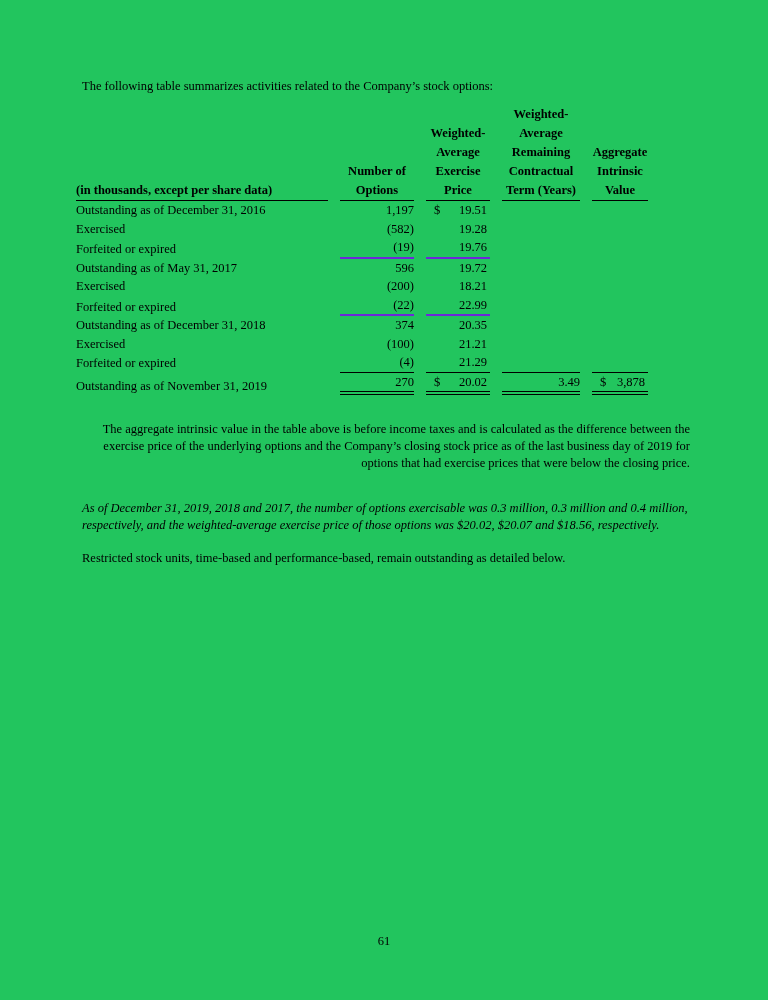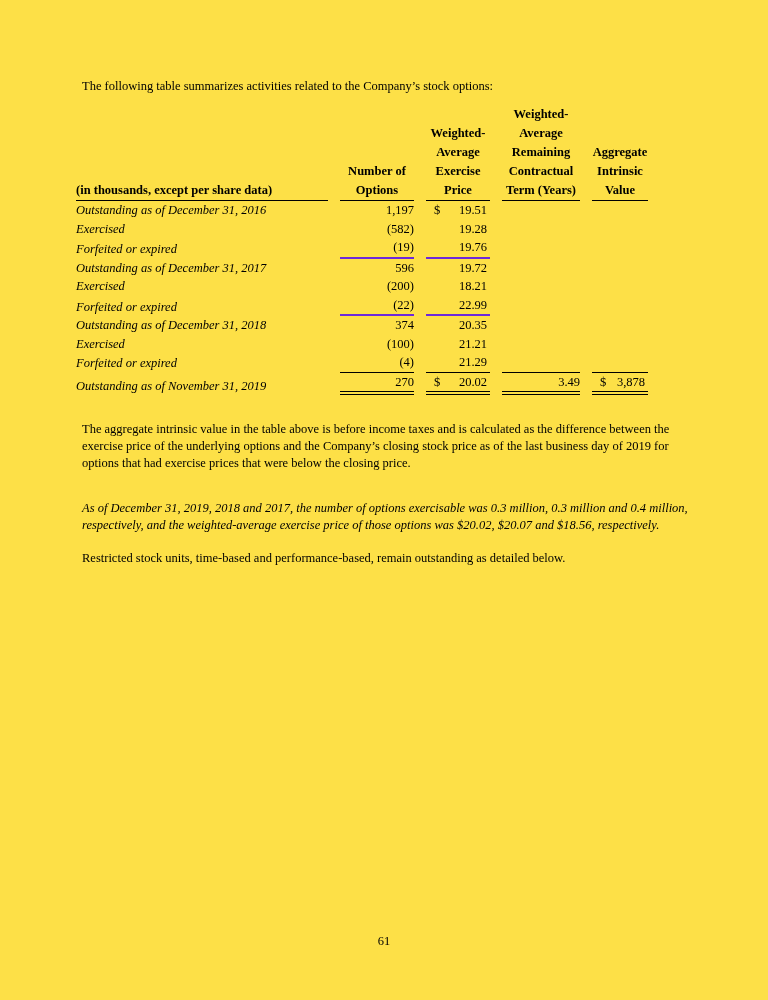--- a/index.html
+++ b/index.html
@@ -1,21 +1,21 @@
 <!DOCTYPE html>
 <html><head>
 <meta charset="utf-8">
 <style>
   html, body { margin: 0; padding: 0; background: #e8e8e8; }
   .page {
     position: relative;
     width: 768px;
     height: 1000px;
     margin: 0 auto;
-    background: #fde047;
+    background: #22c55e;
     font-family: "Liberation Serif", "DejaVu Serif", serif;
     color: #000000;
     font-size: 12.5px;
     overflow: hidden;
   }
   .intro {
     margin: 78px 70px 0 82px;
     line-height: 17px;
   }
   table.stock {
@@ -27,36 +27,36 @@
   table.stock th, table.stock td {
     padding: 0;
     vertical-align: bottom;
     white-space: nowrap;
     font-size: 12.5px;
   }
   th { font-weight: bold; text-align: center; border-bottom: 1px solid #000; }
   th.lblh { text-align: left; }
   .hline { line-height: 19px; }
   td { height: 18.5px; line-height: 18.5px; }
-  td.lbl  { padding-left: 5px; font-style: italic; }
+  td.lbl  { padding-left: 5px; }
   td.num  { text-align: right; padding-right: 4px; }
   td.term { text-align: right; padding-right: 13px; }
   .split { display: flex; justify-content: space-between; align-items: baseline; }
   .split .cur { padding-left: 8px; }
   .split .v  { padding-right: 3px; }
   tr.r-u2 td.num, tr.r-u2 td.price { border-bottom: 2px solid #6d28d9; }
   tr.r-u4 td.num, tr.r-u4 td.price, tr.r-u4 td.term, tr.r-u4 td.val { border-bottom: 1px solid #000; }
   tr.r-dbl td.num, tr.r-dbl td.price, tr.r-dbl td.term, tr.r-dbl td.val { border-bottom: 4px double #000; }
   tr.gap td { height: 7px; line-height: 7px; border: none; }
   .para {
     margin: 0 70px 0 82px;
     width: 608px;
     line-height: 17px;
   }
-  .para.p1 { margin-top: 19px; }
+  .para.p1 { margin-top: 19px; text-align: right; }
   .para.p2 { margin-top: 28px; font-style: italic; }
   .para.p3 { margin-top: 16px; }
   .pageno {
     position: absolute;
     bottom: 50px;
     left: 0;
     right: 0;
     text-align: center;
     line-height: 17px;
   }
@@ -151,21 +151,21 @@
           </td>
         <td class="term"></td>
         <td class="val">
             <span class="split">
               <span class="cur"></span>
               <span class="v"></span>
             </span>
           </td>
       </tr>
       <tr>
-        <td class="lbl">Outstanding as of December 31, 2017</td>
+        <td class="lbl">Outstanding as of May 31, 2017</td>
         <td class="num">596</td>
         <td class="price">
             <span class="split">
               <span class="cur"></span>
               <span class="v">19.72</span>
             </span>
           </td>
         <td class="term"></td>
         <td class="val">
             <span class="split">

